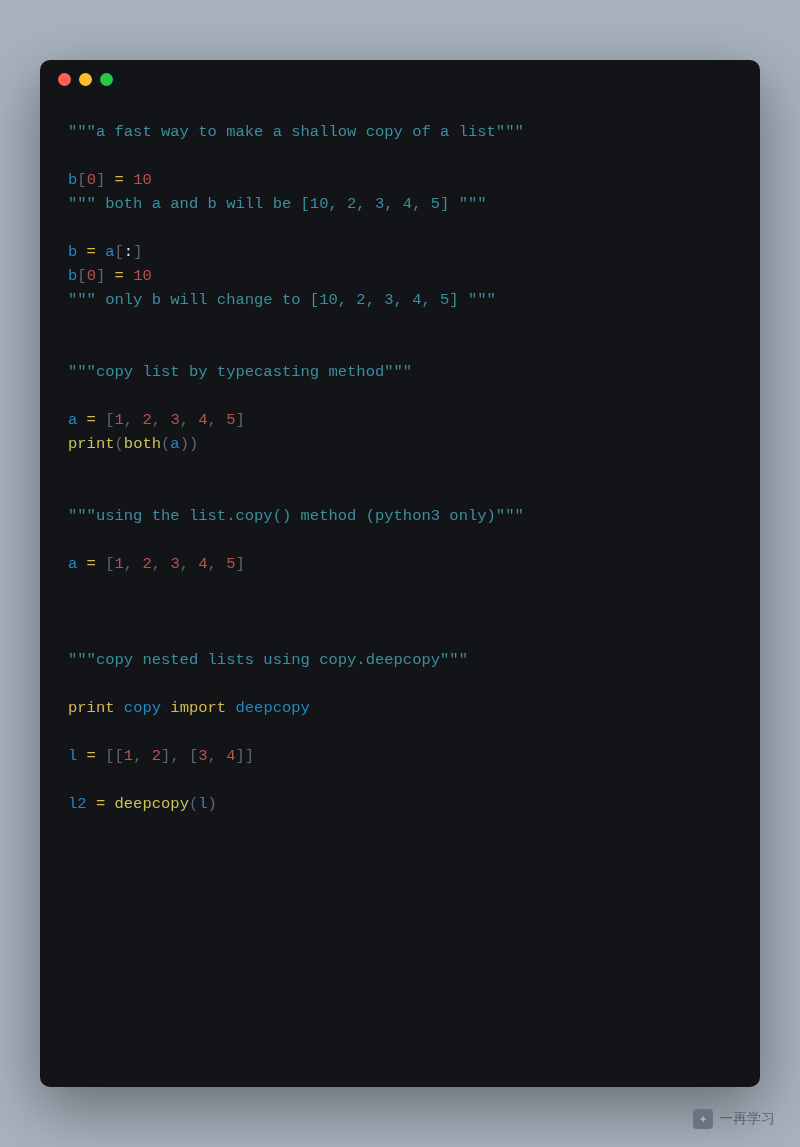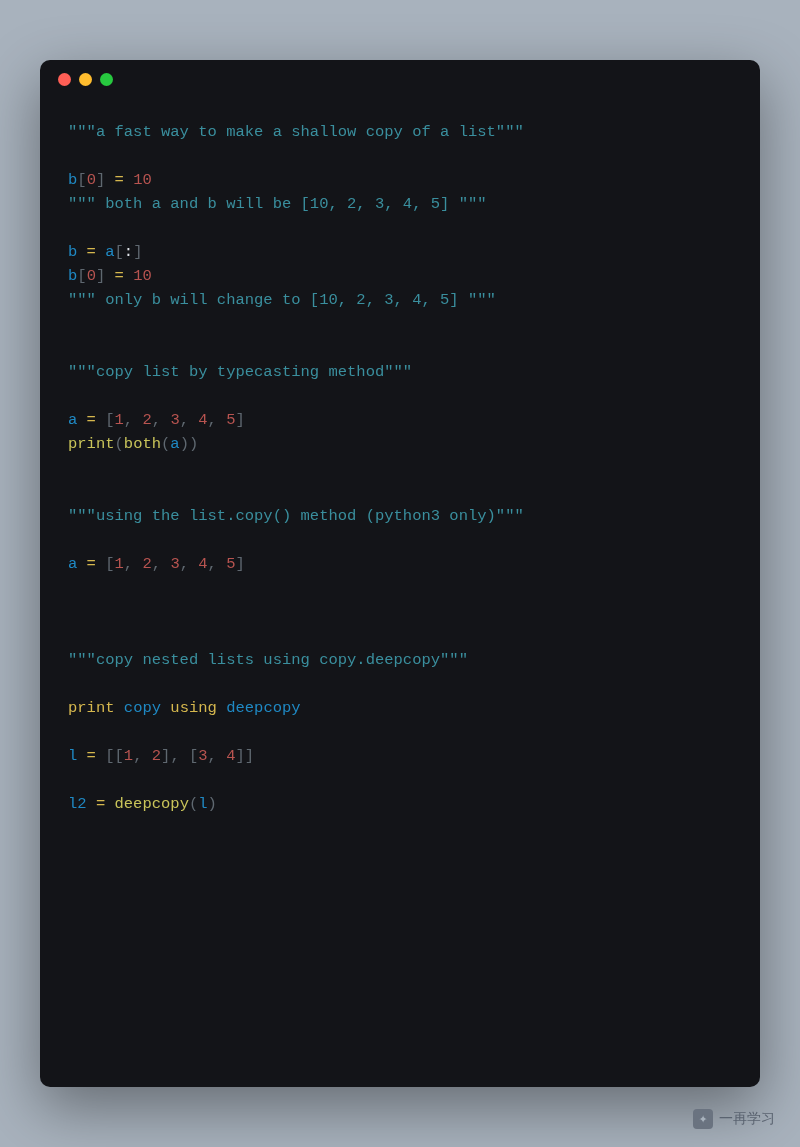--- a/index.html
+++ b/index.html
@@ -94,21 +94,21 @@
     <div class="blank"></div>
     <div class="blank"></div>
     <div class="line"><span class="s-str">"""using the list.copy() method (python3 only)"""</span></div>
     <div class="blank"></div>
     <div class="line"><span class="s-var">a</span><span class="s-op"> = </span><span class="s-punc">[</span><span class="s-num">1</span><span class="s-punc">, </span><span class="s-num">2</span><span class="s-punc">, </span><span class="s-num">3</span><span class="s-punc">, </span><span class="s-num">4</span><span class="s-punc">, </span><span class="s-num">5</span><span class="s-punc">]</span></div>
     <div class="blank"></div>
     <div class="blank"></div>
     <div class="blank"></div>
     <div class="line"><span class="s-str">"""copy nested lists using copy.deepcopy"""</span></div>
     <div class="blank"></div>
-    <div class="line"><span class="s-key">print</span><span> </span><span class="s-var">copy</span><span> </span><span class="s-key">using</span><span> </span><span class="s-var">deepcopy</span></div>
+    <div class="line"><span class="s-key">print</span><span> </span><span class="s-var">copy</span><span> </span><span class="s-key">import</span><span> </span><span class="s-var">deepcopy</span></div>
     <div class="blank"></div>
     <div class="line"><span class="s-var">l</span><span class="s-op"> = </span><span class="s-punc">[[</span><span class="s-num">1</span><span class="s-punc">, </span><span class="s-num">2</span><span class="s-punc">]</span><span class="s-punc">, </span><span class="s-punc">[</span><span class="s-num">3</span><span class="s-punc">, </span><span class="s-num">4</span><span class="s-punc">]]</span></div>
     <div class="blank"></div>
     <div class="line"><span class="s-var">l2</span><span class="s-op"> = </span><span class="s-fn">deepcopy</span><span class="s-punc">(</span><span class="s-var">l</span><span class="s-punc">)</span></div>
   </div>
 </div>
 
 <div class="watermark">
   <div class="wm-icon">✦</div>
   <span>一再学习</span>

